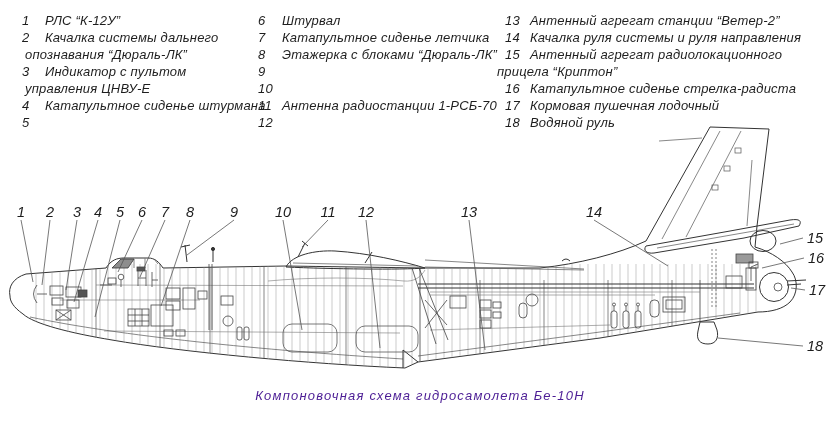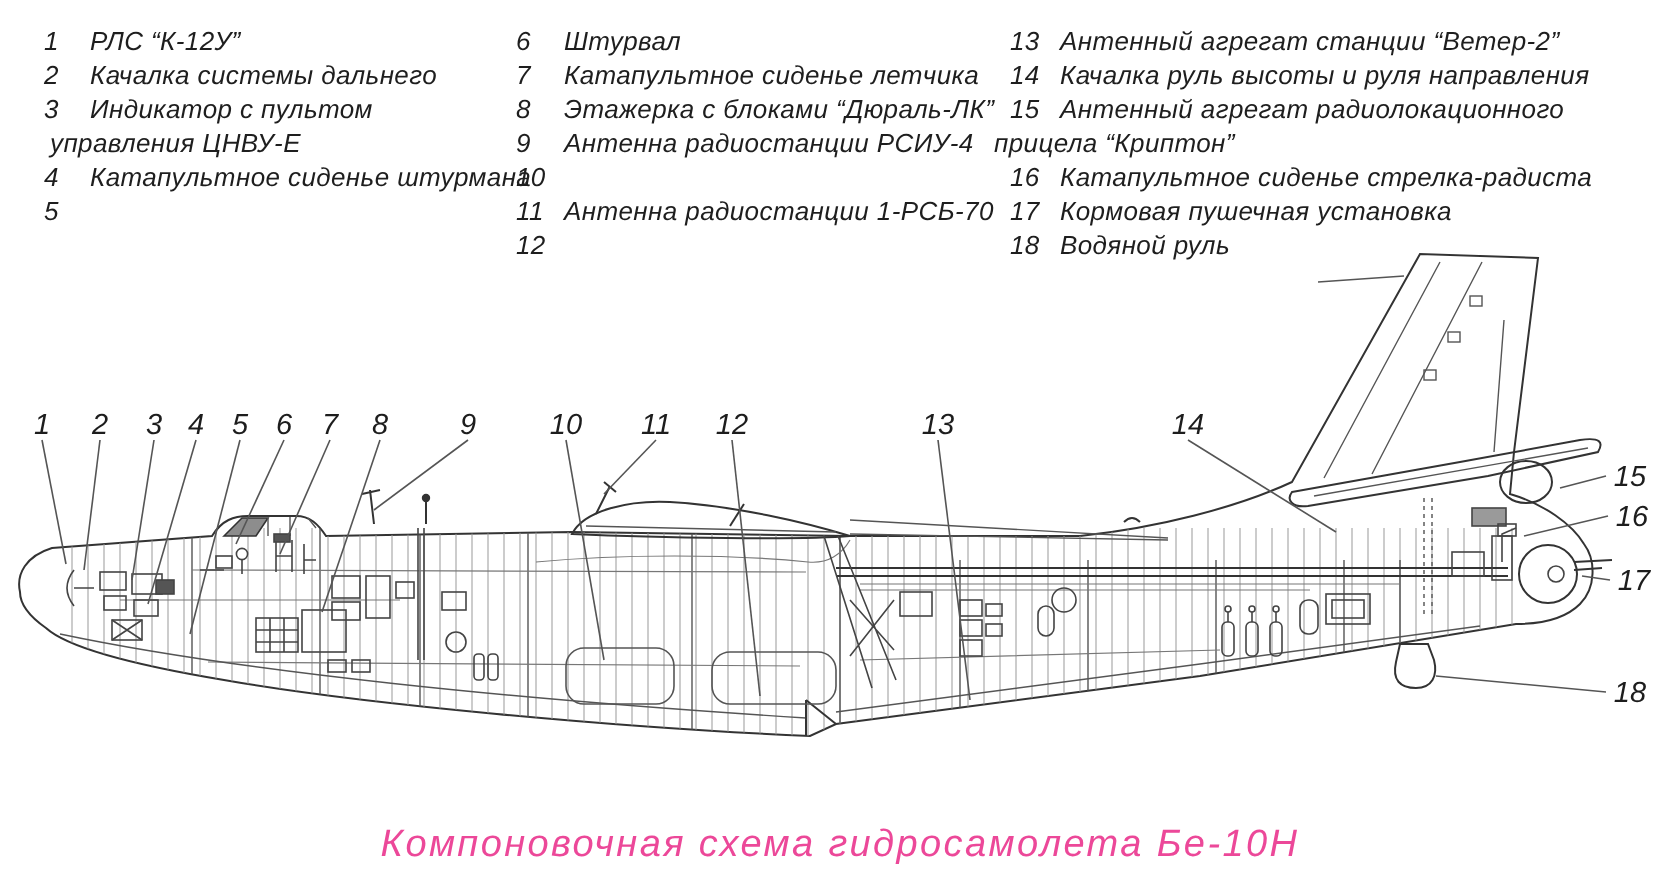--- a/index.html
+++ b/index.html
@@ -16,58 +16,59 @@
   #col1{left:258px;}
   #col2{left:497px;}
   .lline{height:17px;position:relative;}
   #col0 .first{padding-left:20px;}
   #col0 .num{position:absolute;left:-3px;top:0;}
   #col1 .first{padding-left:24px;}
   #col1 .num{position:absolute;left:0;top:0;}
   #col2 .first{padding-left:33px;}
   #col2 .num{position:absolute;left:8px;top:0;}
   #caption{
-    position:absolute;left:0;right:0;top:412px;text-align:center;
-    font-style:italic;font-size:19px;letter-spacing:1.2px;color:#ec4899;
+    position:absolute;left:0;right:0;top:388px;text-align:center;
+    font-style:italic;font-size:13px;letter-spacing:1.2px;color:#4c1d95;
   }
   #drawing{position:absolute;left:0;top:0;}
   .leader{stroke:#555;stroke-width:0.8;fill:none;}
   .callout{font-style:italic;font-size:14.5px;fill:#1d1d1d;text-anchor:middle;}
   .ln{stroke:#333;fill:none;stroke-width:1;}
   .thin{stroke:#555;fill:none;stroke-width:0.7;}
   .faint{stroke:#777;fill:none;stroke-width:0.6;}
   .eq{stroke:#444;fill:none;stroke-width:0.8;}
 </style>
 </head>
 <body>
 
 <div class="legend-col" id="col0">
     <div class="lline first"><span class="num">1</span><span class="txt">РЛС “К-12У”</span></div>
     <div class="lline first"><span class="num">2</span><span class="txt">Качалка системы дальнего</span></div>
+    <div class="lline cont">опознавания “Дюраль-ЛК”</div>
     <div class="lline first"><span class="num">3</span><span class="txt">Индикатор с пультом</span></div>
     <div class="lline cont">управления ЦНВУ-Е</div>
     <div class="lline first"><span class="num">4</span><span class="txt">Катапультное сиденье штурмана</span></div>
     <div class="lline first"><span class="num">5</span></div>
   </div>
 <div class="legend-col" id="col1">
     <div class="lline first"><span class="num">6</span><span class="txt">Штурвал</span></div>
     <div class="lline first"><span class="num">7</span><span class="txt">Катапультное сиденье летчика</span></div>
     <div class="lline first"><span class="num">8</span><span class="txt">Этажерка с блоками “Дюраль-ЛК”</span></div>
-    <div class="lline first"><span class="num">9</span><span class="txt">Антенна радиостанции РСИУ-4</span></div>
+    <div class="lline first"><span class="num">9</span></div>
     <div class="lline first"><span class="num">10</span></div>
     <div class="lline first"><span class="num">11</span><span class="txt">Антенна радиостанции 1-РСБ-70</span></div>
     <div class="lline first"><span class="num">12</span></div>
   </div>
 <div class="legend-col" id="col2">
     <div class="lline first"><span class="num">13</span><span class="txt">Антенный агрегат станции “Ветер-2”</span></div>
-    <div class="lline first"><span class="num">14</span><span class="txt">Качалка руль высоты и руля направления</span></div>
+    <div class="lline first"><span class="num">14</span><span class="txt">Качалка руля системы и руля направления</span></div>
     <div class="lline first"><span class="num">15</span><span class="txt">Антенный агрегат радиолокационного</span></div>
     <div class="lline cont">прицела “Криптон”</div>
     <div class="lline first"><span class="num">16</span><span class="txt">Катапультное сиденье стрелка-радиста</span></div>
-    <div class="lline first"><span class="num">17</span><span class="txt">Кормовая пушечная установка</span></div>
+    <div class="lline first"><span class="num">17</span><span class="txt">Кормовая пушечная лодочный</span></div>
     <div class="lline first"><span class="num">18</span><span class="txt">Водяной руль</span></div>
   </div>
 
 <svg id="drawing" width="840" height="445" viewBox="0 0 840 445">
   <defs>
     <pattern id="fr" width="8" height="8" patternUnits="userSpaceOnUse">
       <path d="M4,0V8" stroke="#999" stroke-width="0.5"></path>
     </pattern>
     <clipPath id="hullclip">
       <path d="M 10,296 C 8,287 13,278 26,274 L 106,268 C 111,260 117,258 124,258 L 148,258 C 155,258 159,262 163,268 L 286,266 L 424,268 L 540,268 C 578,264 618,254 646,241 L 710,127 L 769,129 L 757,226 L 755,247 C 772,252 786,262 792,272 C 798,280 798,294 790,302 C 783,309 771,312 758,312 L 600,338 L 418,362 L 405,368 C 310,364 180,352 112,340 C 70,333 34,324 23,314 C 13,307 10,301 10,296 Z"></path>

